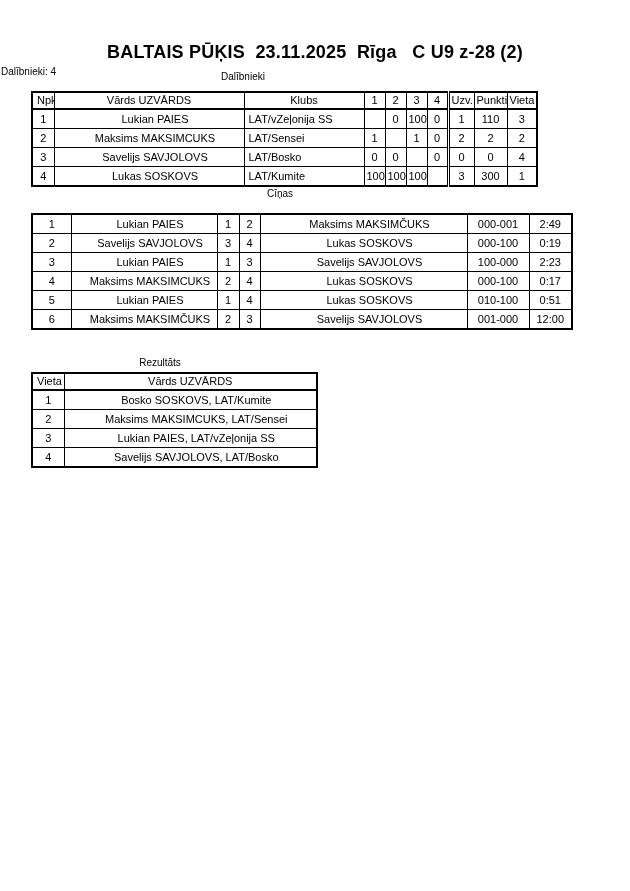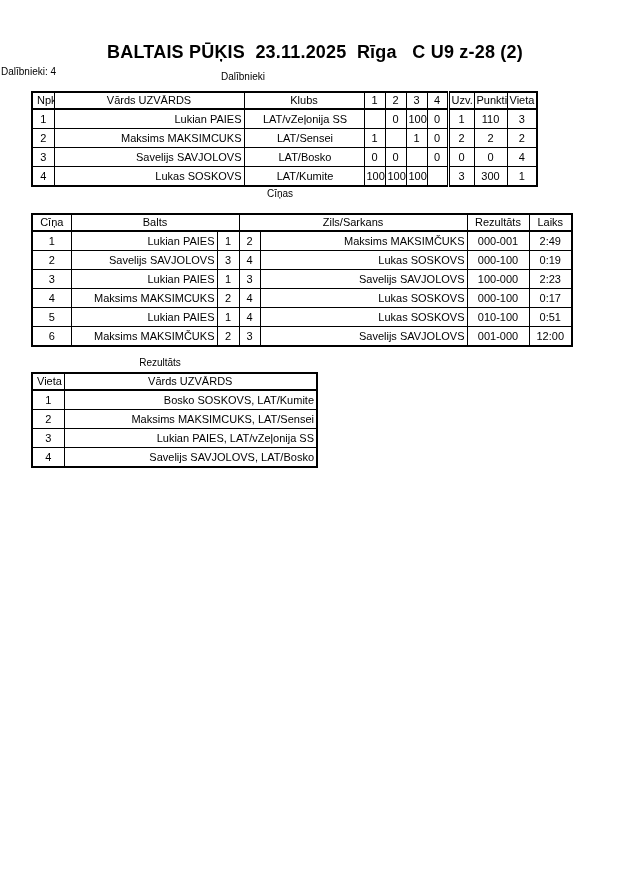--- a/index.html
+++ b/index.html
@@ -48,22 +48,22 @@
     font-size: 11px;
     font-weight: normal;
     padding: 0 2px;
     height: 18px;
     overflow: hidden;
     white-space: nowrap;
     text-align: center;
     line-height: 1;
   }
   tr.hdr td { height: 15px; border-bottom: 2px solid #000; }
-  td.name { text-align: right; padding-left: 14px; }
-  td.club { text-align: center; padding-left: 4px; }
+  td.name { text-align: center; padding-left: 14px; }
+  td.club { text-align: left; padding-left: 4px; }
   td.left { text-align: left; padding-left: 4px; }
   td.sep  { border-left: 3px double #000; margin-top: 22px; }
 
   #tbl-participants { top: 91px;  left: 31px; width: 505px; }
   #tbl-fights       { top: 213px; left: 31px; width: 540px; }
   #tbl-results      { top: 372px; left: 31px; width: 285px; }
 </style>
 </head>
 <body>
 
@@ -155,27 +155,20 @@
   <colgroup>
     <col style="width:39px">
       <col style="width:146px">
       <col style="width:22px">
       <col style="width:21px">
     <col style="width:207px">
       <col style="width:62px">
       <col style="width:43px">
   </colgroup>
   <tbody>
-      <tr class="hdr">
-    <td>Cīņa</td>
-    <td colspan="2">Balts</td>
-    <td colspan="2">Zils/Sarkans</td>
-    <td>Rezultāts</td>
-    <td>Laiks</td>
-  </tr>
   <tr>
     <td>1</td>
     <td class="name">Lukian PAIES</td>
     <td>1</td>
     <td>2</td>
     <td class="name">Maksims MAKSIMČUKS</td>
     <td>000-001</td>
     <td>2:49</td>
   </tr>
   <tr>

